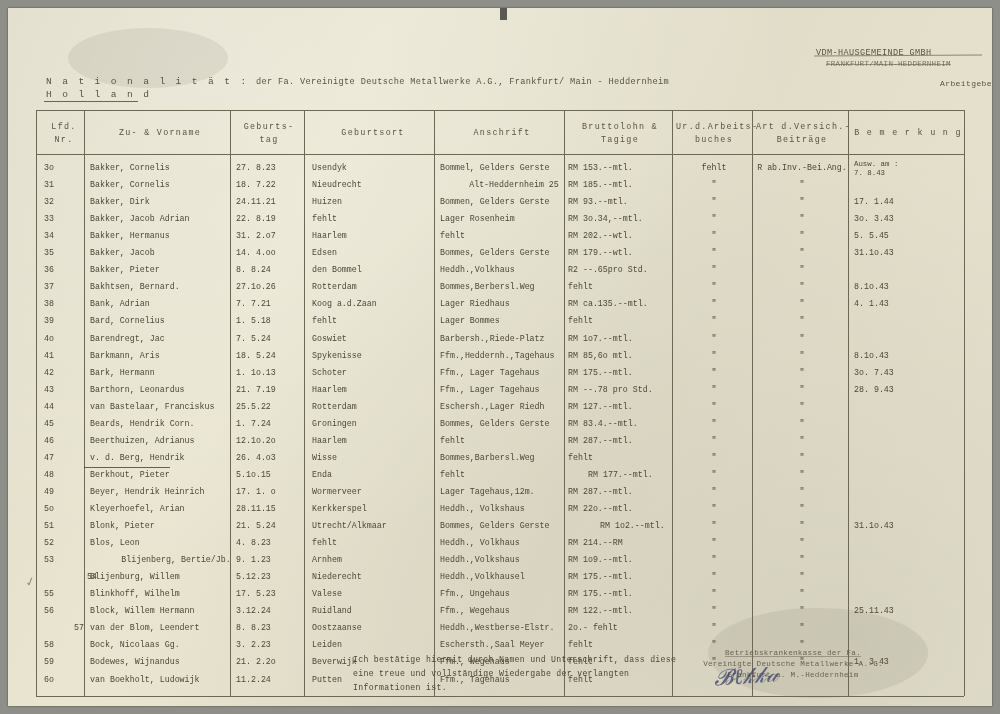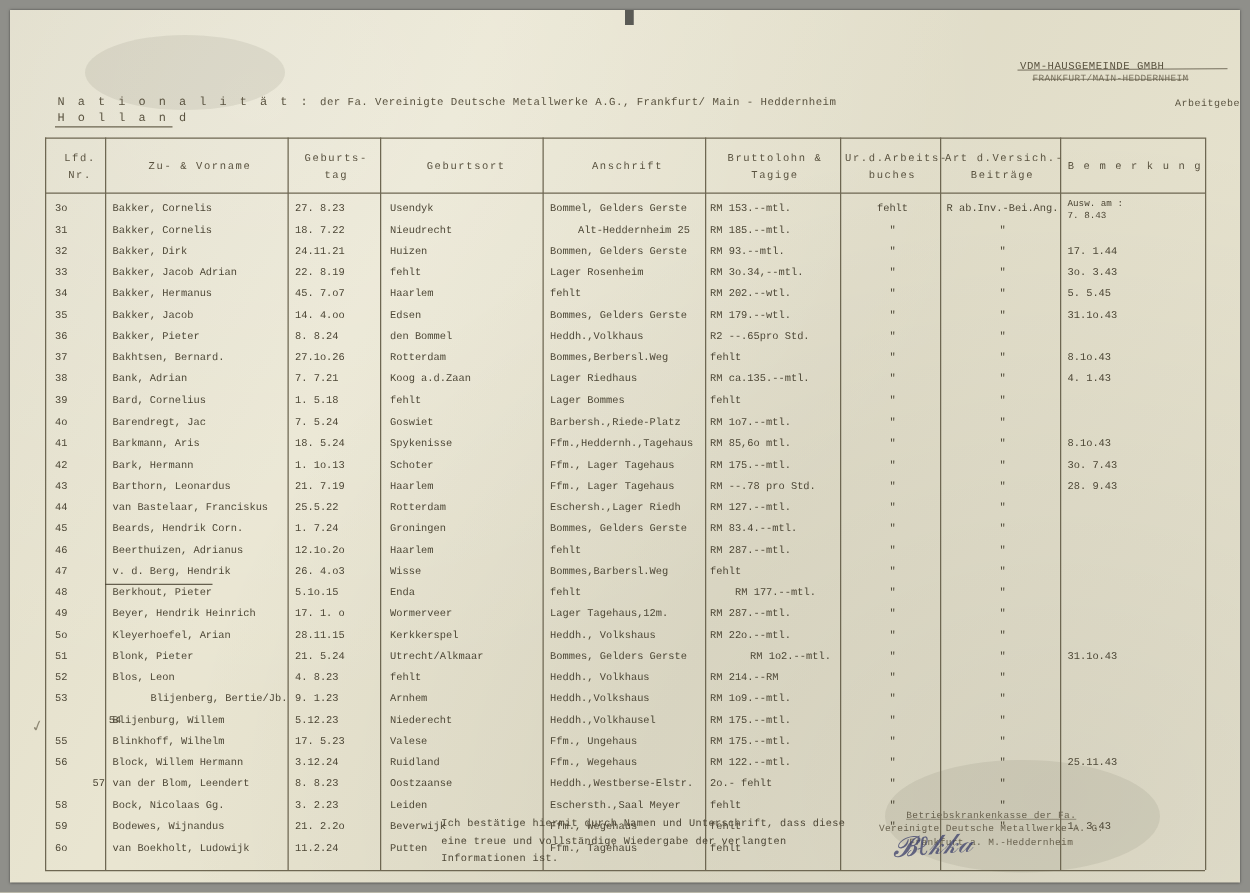--- a/index.html
+++ b/index.html
@@ -190,21 +190,21 @@
         <div class="c-rem" style="left: 846px; width: 108px; text-align: left; line-height: 9px; font-size: 7.4px; top: -3px; position: absolute;">
           <div>Ausw. am :</div>
           <div>7. 8.43</div>
         </div>
       </div>
       <div class="row" style="left: 0px; top: 172.05px; width: 956px;">
         <div class="c-no" style="left: 36px; width: 40px; text-align: left;">31</div>
         <div class="c-name" style="left: 82px; width: 140px; text-align: left;">Bakker, Cornelis</div>
         <div class="c-dob" style="left: 228px; width: 66px; text-align: left;">18. 7.22</div>
         <div class="c-pob" style="left: 304px; width: 122px; text-align: left;">Nieudrecht</div>
-        <div class="c-addr" style="left: 420px; width: 124px; text-align: right;">Alt-Heddernheim 25</div>
+        <div class="c-addr" style="left: 444px; width: 124px; text-align: center;">Alt-Heddernheim 25</div>
         <div class="c-wage" style="left: 560px; width: 104px; text-align: left;">RM 185.--mtl.</div>
         <div class="c-abs" style="left: 668px; width: 76px; text-align: center;">"</div>
         <div class="c-ins" style="left: 748px; width: 92px; text-align: center;">"</div>
         <div class="c-rem" style="left: 846px; width: 108px; text-align: left;"></div>
       </div>
       <div class="row" style="left: 0px; top: 189.1px; width: 956px;">
         <div class="c-no" style="left: 36px; width: 40px; text-align: left;">32</div>
         <div class="c-name" style="left: 82px; width: 140px; text-align: left;">Bakker, Dirk</div>
         <div class="c-dob" style="left: 228px; width: 66px; text-align: left;">24.11.21</div>
         <div class="c-pob" style="left: 304px; width: 122px; text-align: left;">Huizen</div>
@@ -221,21 +221,21 @@
         <div class="c-pob" style="left: 304px; width: 122px; text-align: left;">fehlt</div>
         <div class="c-addr" style="left: 432px; width: 124px; text-align: left;">Lager Rosenheim</div>
         <div class="c-wage" style="left: 560px; width: 104px; text-align: left;">RM 3o.34,--mtl.</div>
         <div class="c-abs" style="left: 668px; width: 76px; text-align: center;">"</div>
         <div class="c-ins" style="left: 748px; width: 92px; text-align: center;">"</div>
         <div class="c-rem" style="left: 846px; width: 108px; text-align: left;">3o. 3.43</div>
       </div>
       <div class="row" style="left: 0px; top: 223.2px; width: 956px;">
         <div class="c-no" style="left: 36px; width: 40px; text-align: left;">34</div>
         <div class="c-name" style="left: 82px; width: 140px; text-align: left;">Bakker, Hermanus</div>
-        <div class="c-dob" style="left: 228px; width: 66px; text-align: left;">45. 7.o7</div>
+        <div class="c-dob" style="left: 228px; width: 66px; text-align: left;">31. 2.o7</div>
         <div class="c-pob" style="left: 304px; width: 122px; text-align: left;">Haarlem</div>
         <div class="c-addr" style="left: 432px; width: 124px; text-align: left;">fehlt</div>
         <div class="c-wage" style="left: 560px; width: 104px; text-align: left;">RM 202.--wtl.</div>
         <div class="c-abs" style="left: 668px; width: 76px; text-align: center;">"</div>
         <div class="c-ins" style="left: 748px; width: 92px; text-align: center;">"</div>
         <div class="c-rem" style="left: 846px; width: 108px; text-align: left;">5. 5.45</div>
       </div>
       <div class="row" style="left: 0px; top: 240.25px; width: 956px;">
         <div class="c-no" style="left: 36px; width: 40px; text-align: left;">35</div>
         <div class="c-name" style="left: 82px; width: 140px; text-align: left;">Bakker, Jacob</div>
@@ -429,21 +429,21 @@
         <div class="c-dob" style="left: 228px; width: 66px; text-align: left;">4. 8.23</div>
         <div class="c-pob" style="left: 304px; width: 122px; text-align: left;">fehlt</div>
         <div class="c-addr" style="left: 432px; width: 124px; text-align: left;">Heddh., Volkhaus</div>
         <div class="c-wage" style="left: 560px; width: 104px; text-align: left;">RM 214.--RM</div>
         <div class="c-abs" style="left: 668px; width: 76px; text-align: center;">"</div>
         <div class="c-ins" style="left: 748px; width: 92px; text-align: center;">"</div>
         <div class="c-rem" style="left: 846px; width: 108px; text-align: left;"></div>
       </div>
       <div class="row" style="left: 0px; top: 547.15px; width: 956px;">
         <div class="c-no" style="left: 36px; width: 40px; text-align: left;">53</div>
-        <div class="c-name" style="left: 82px; width: 140px; text-align: right;">Blijenberg, Bertie/Jb.</div>
+        <div class="c-name" style="left: 98px; width: 140px; text-align: center;">Blijenberg, Bertie/Jb.</div>
         <div class="c-dob" style="left: 228px; width: 66px; text-align: left;">9. 1.23</div>
         <div class="c-pob" style="left: 304px; width: 122px; text-align: left;">Arnhem</div>
         <div class="c-addr" style="left: 432px; width: 124px; text-align: left;">Heddh.,Volkshaus</div>
         <div class="c-wage" style="left: 560px; width: 104px; text-align: left;">RM 1o9.--mtl.</div>
         <div class="c-abs" style="left: 668px; width: 76px; text-align: center;">"</div>
         <div class="c-ins" style="left: 748px; width: 92px; text-align: center;">"</div>
         <div class="c-rem" style="left: 846px; width: 108px; text-align: left;"></div>
       </div>
       <div class="row" style="left: 0px; top: 564.2px; width: 956px;">
         <div class="c-no" style="left: 36px; width: 40px; text-align: left; margin-left: 43px;">54</div>

